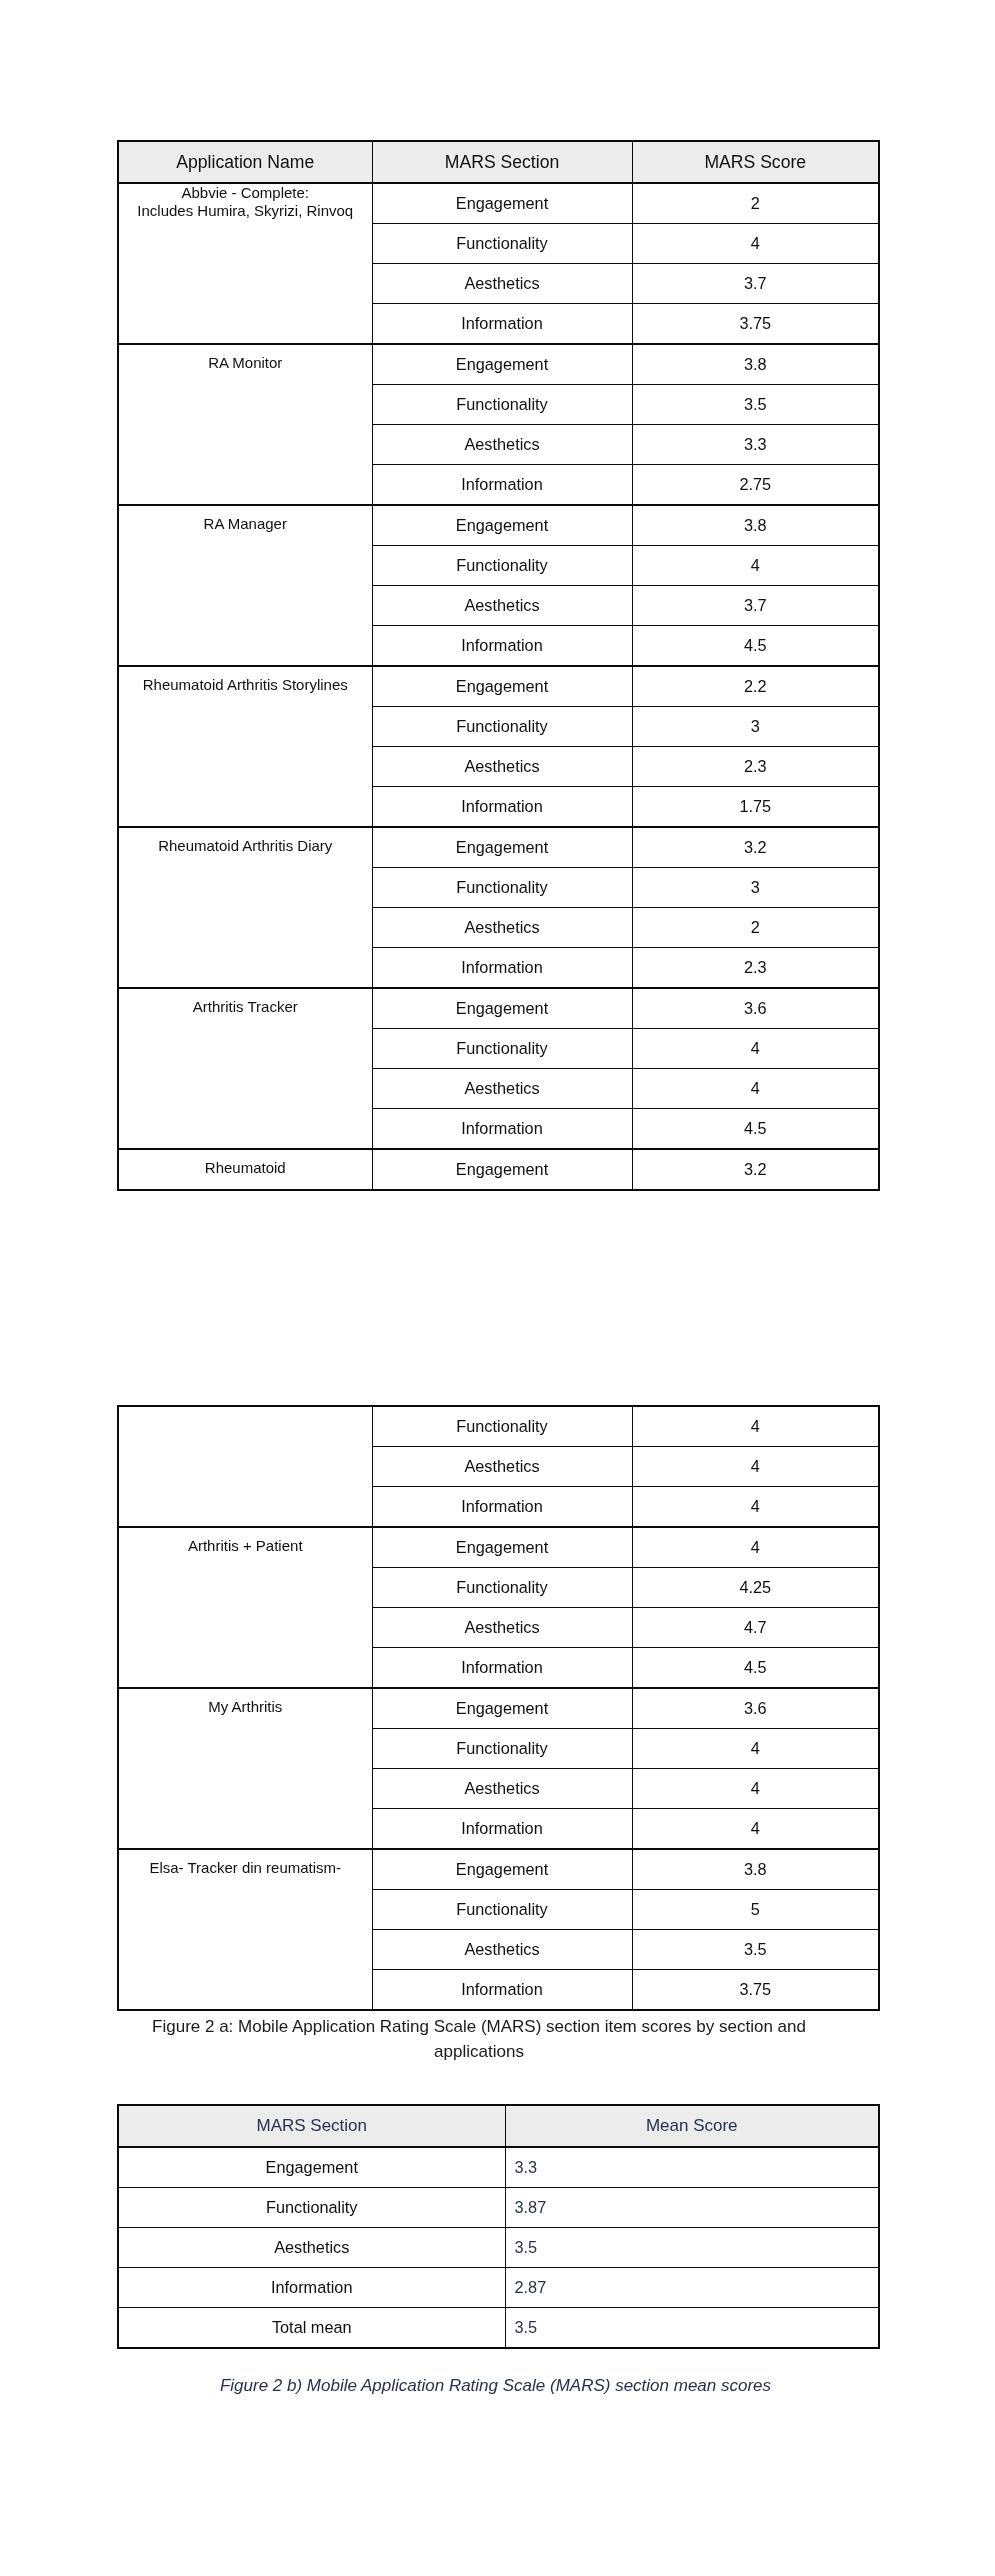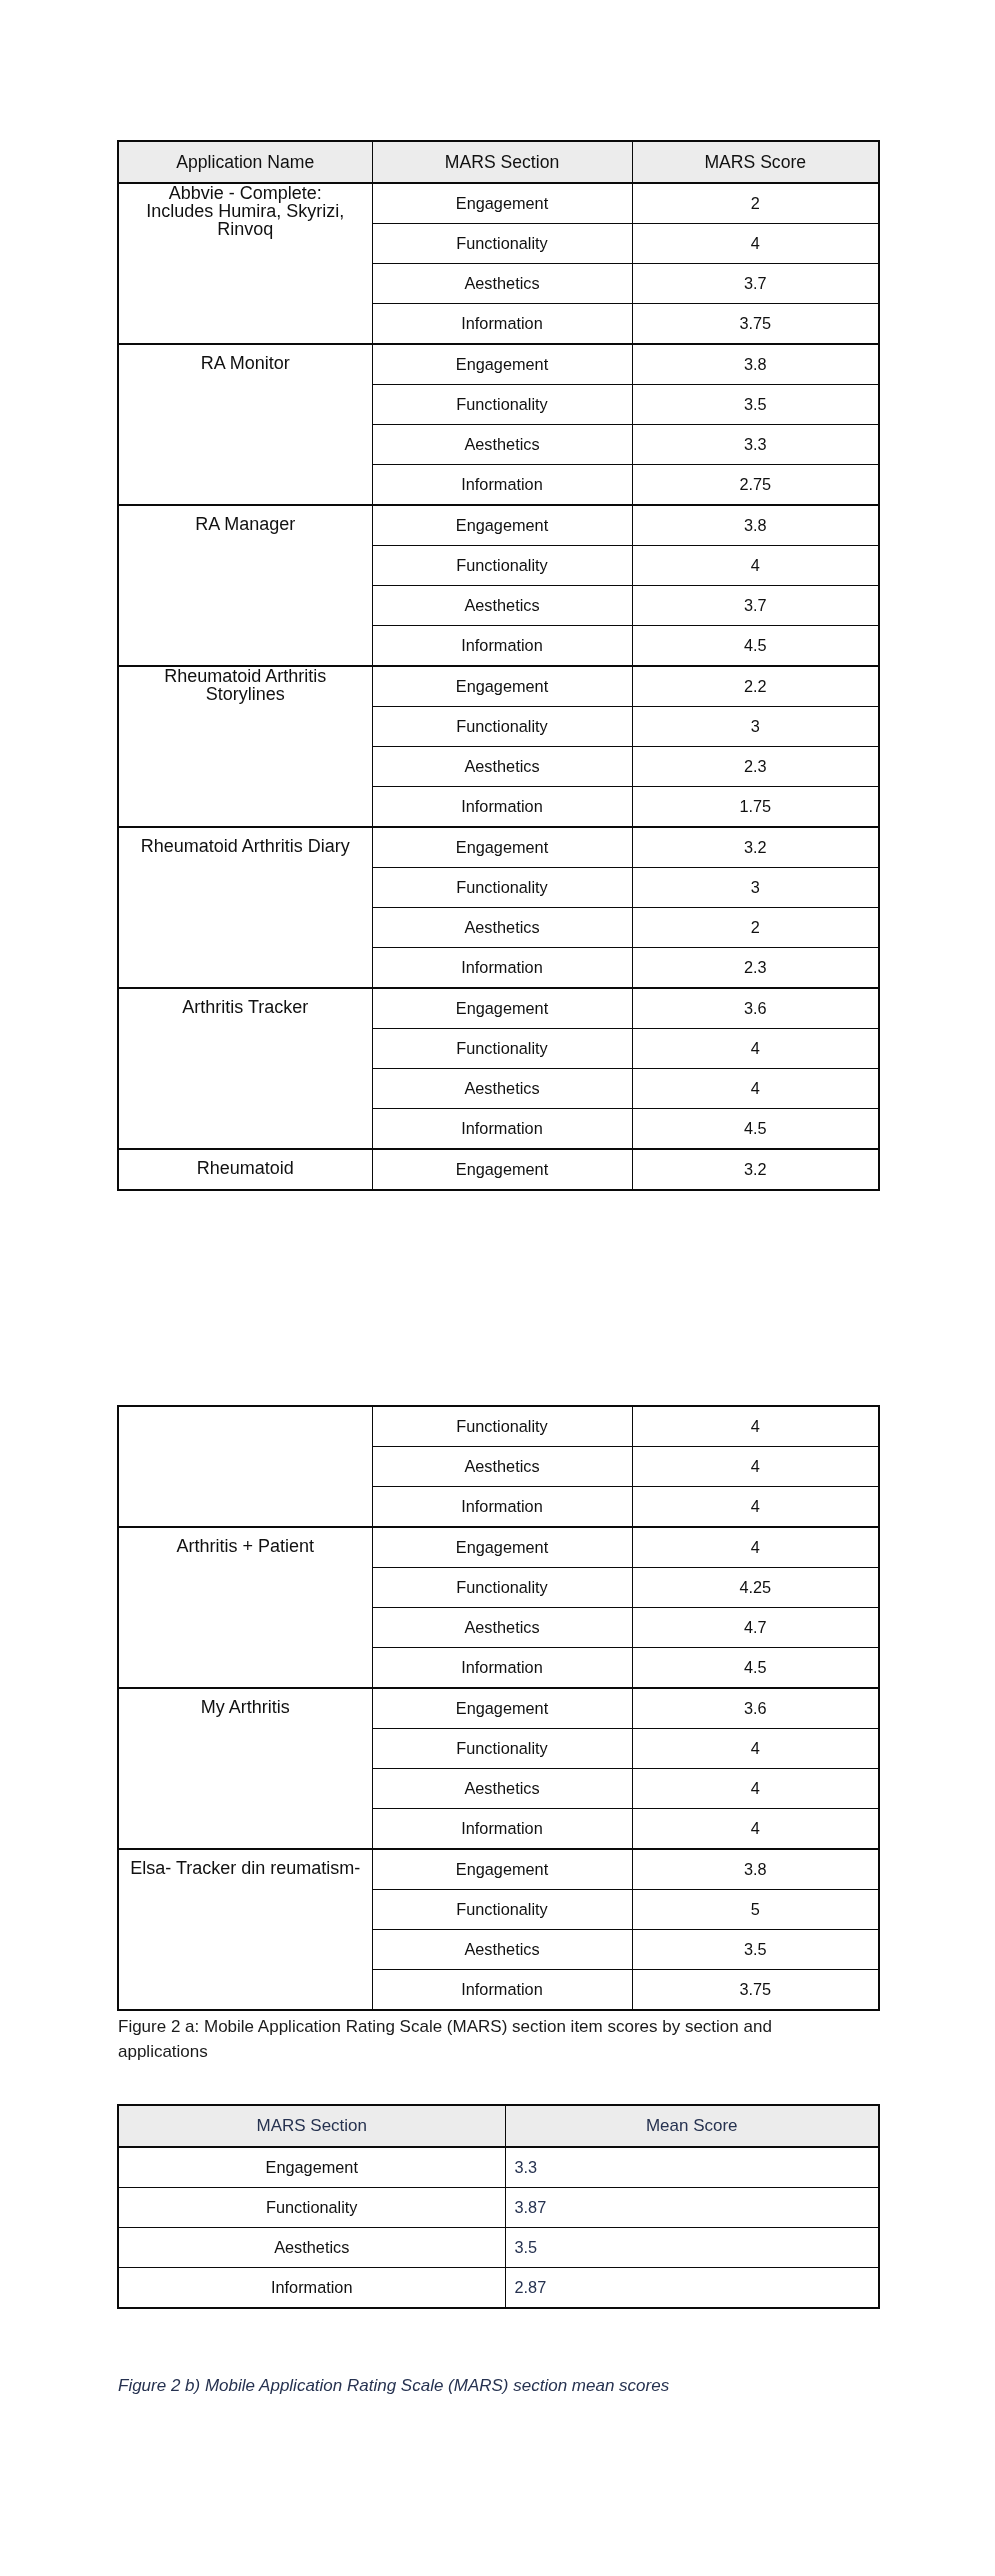--- a/index.html
+++ b/index.html
@@ -23,30 +23,30 @@
     border:1.3px solid var(--border,#000000); border-bottom:2px solid var(--border,#000000);
     color:var(--text,#111111); padding:0 3.9px;
   }
   .doc-table td {
     height:39px; font-size:16.3px; text-align:center; vertical-align:middle;
     border:1.3px solid var(--border,#000000);
     padding:0 3.9px; color:var(--text,#111111);
     overflow:hidden;
   }
   tr.gs td { border-top:2px solid var(--border,#000000); }
-  td.app { vertical-align:top; font-size:18px; }
+  td.app { vertical-align:top; font-size:15px; }
   .app-inner {
     min-height:36px; display:flex; flex-direction:column;
     justify-content:center; align-items:center; line-height:18px;
   }
   
   #table3 th { color:var(--navy,#263250); font-size:17px; }
   #table3 td.score { text-align:left; padding-left:9px; color:var(--navy,#263250); }
   .caption {
-    position:absolute; left:118px; font-size:17px; line-height:25px;
+    position:absolute; left:118px; font-size:17px; line-height:25px;text-align:center;
   }
   #caption-a { top:2014px; width:722px; color:#1b1b1b; }
   #caption-b { top:2373px; width:755px; color:var(--navy,#263250);font-style:italic; }
 </style>
 </head>
 <body>
 
 <table class="doc-table" id="table1">
   <colgroup>
       <col style="width:254px">
@@ -320,17 +320,21 @@
     <td class="score">3.87</td>
   </tr>
   <tr>
     <td>Aesthetics</td>
     <td class="score">3.5</td>
   </tr>
   <tr>
     <td>Information</td>
     <td class="score">2.87</td>
   </tr>
+  <tr>
+    <td>Total mean</td>
+    <td class="score">3.5</td>
+  </tr>
 </tbody>
   </table>
 
 <div class="caption" id="caption-b">Figure 2 b) Mobile Application Rating Scale (MARS) section mean scores</div>
 
 
 </body></html>

